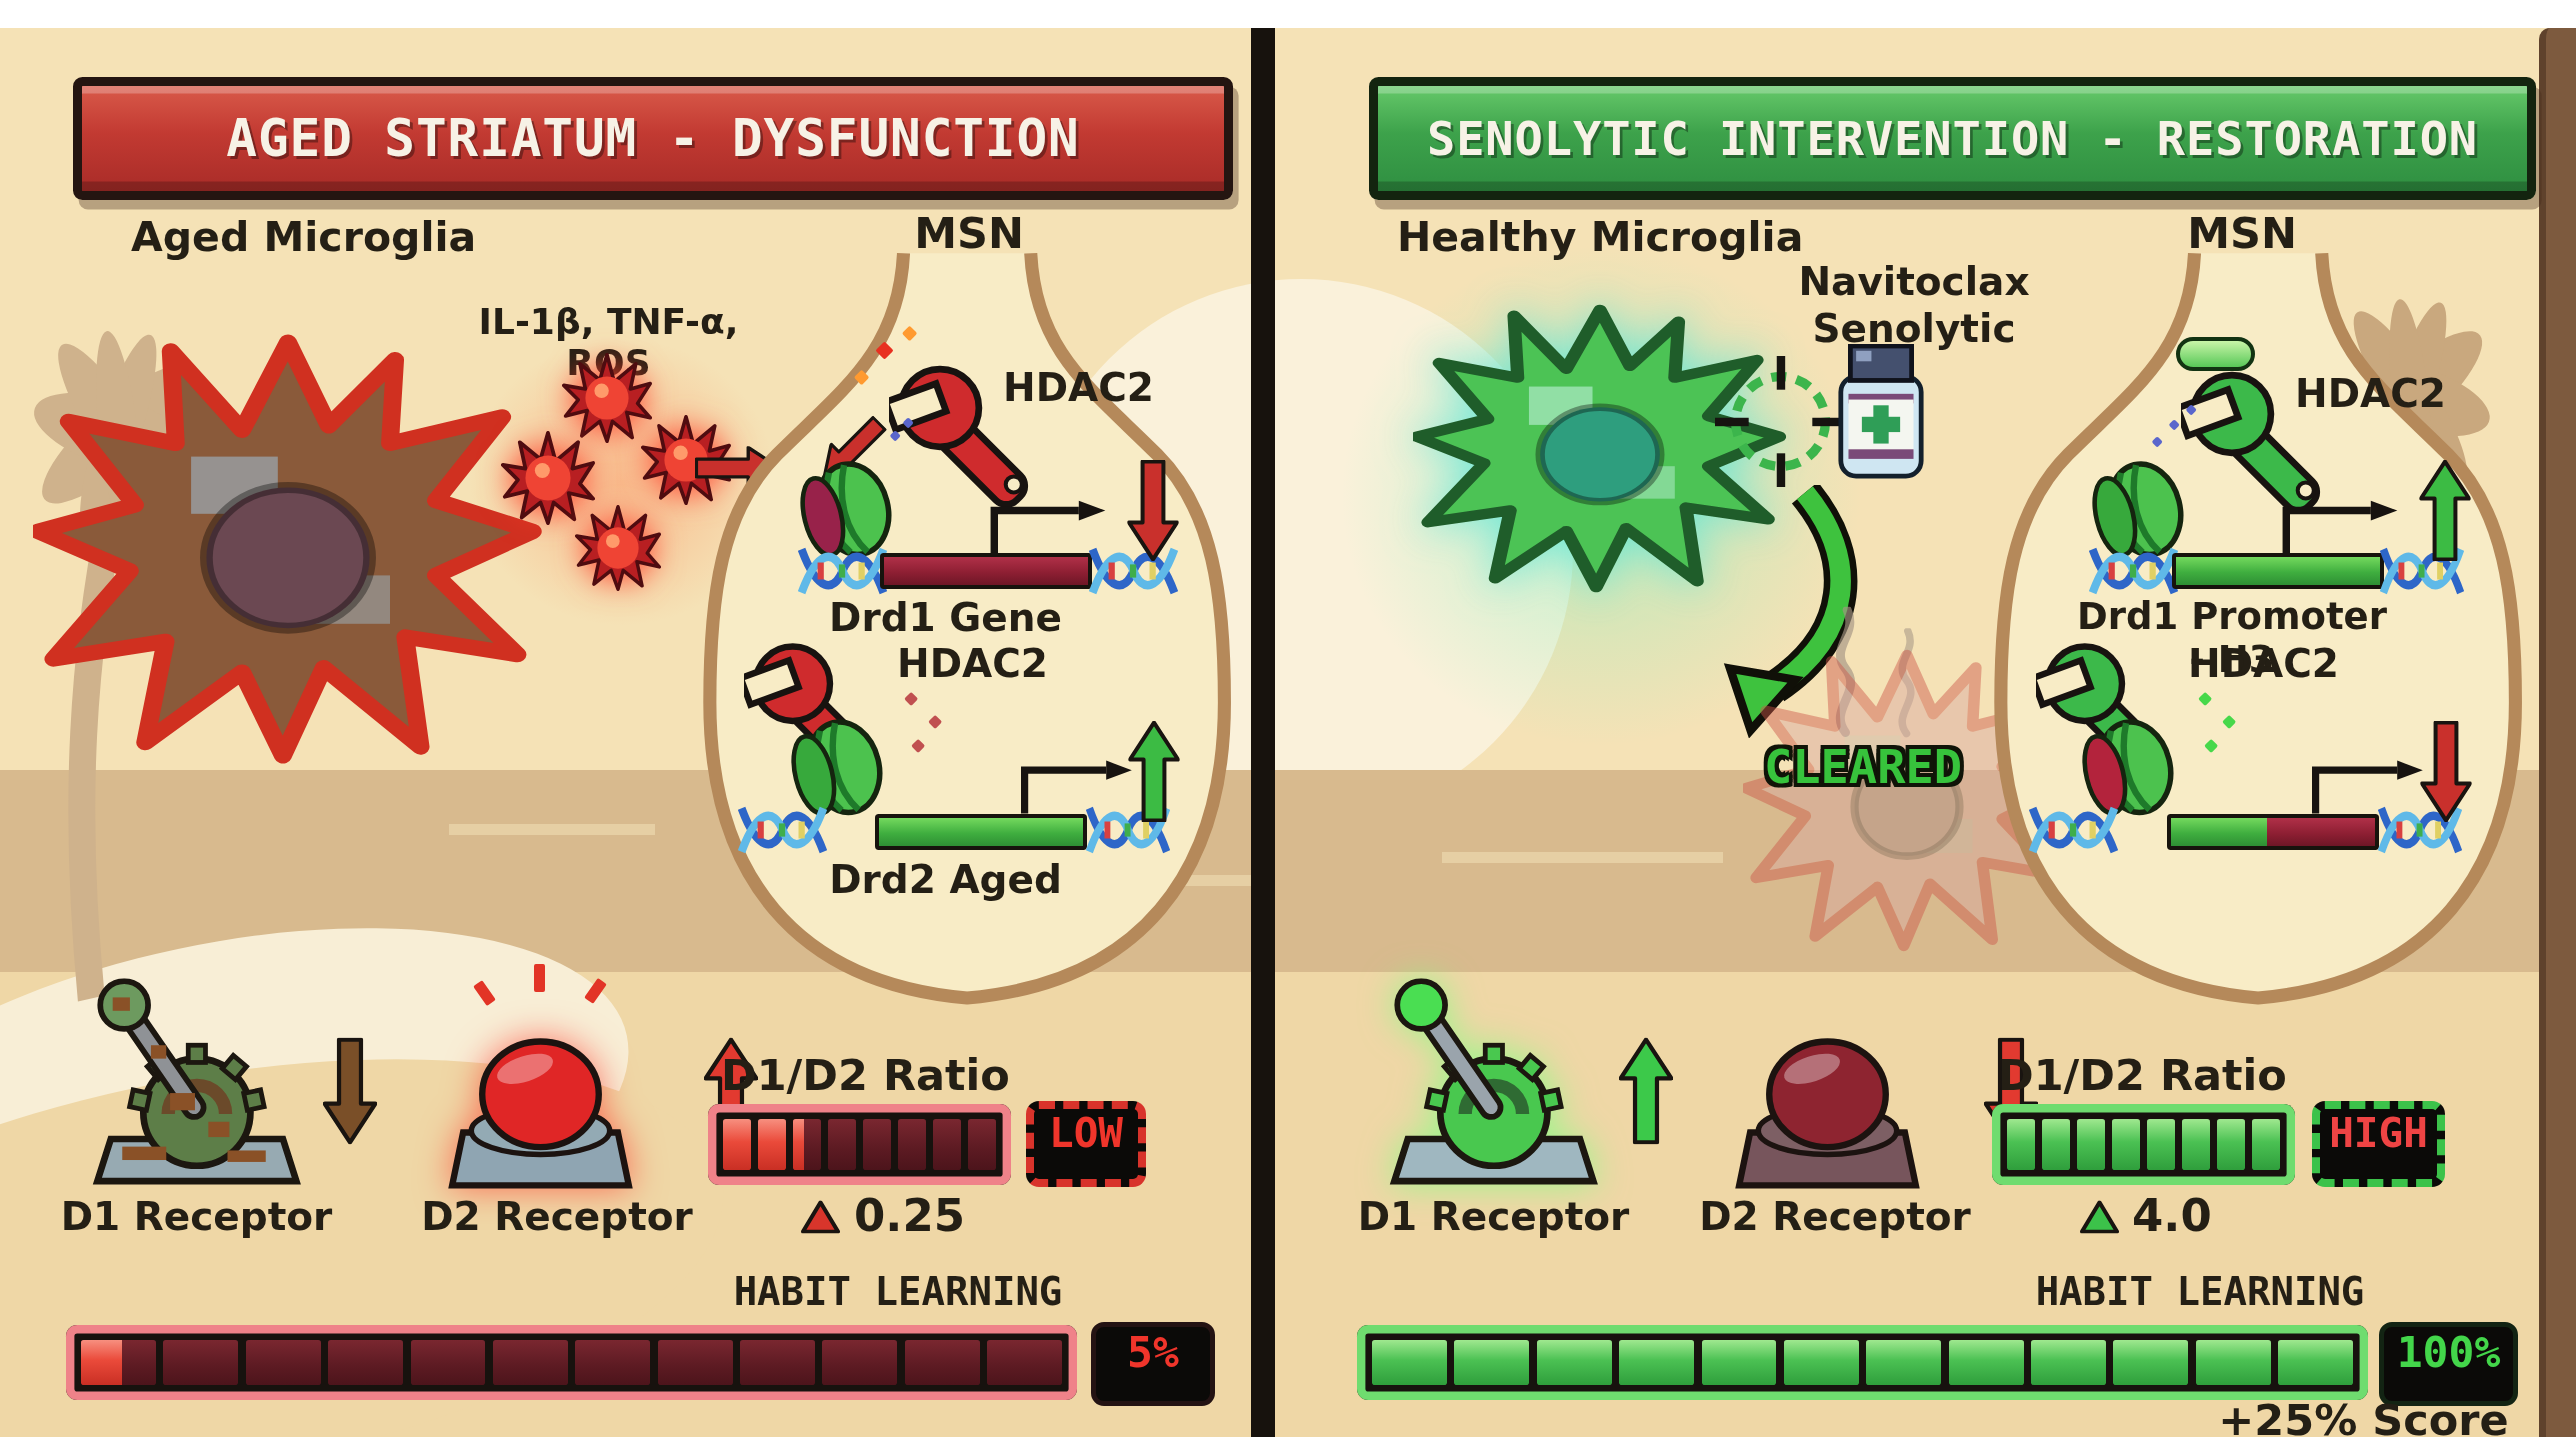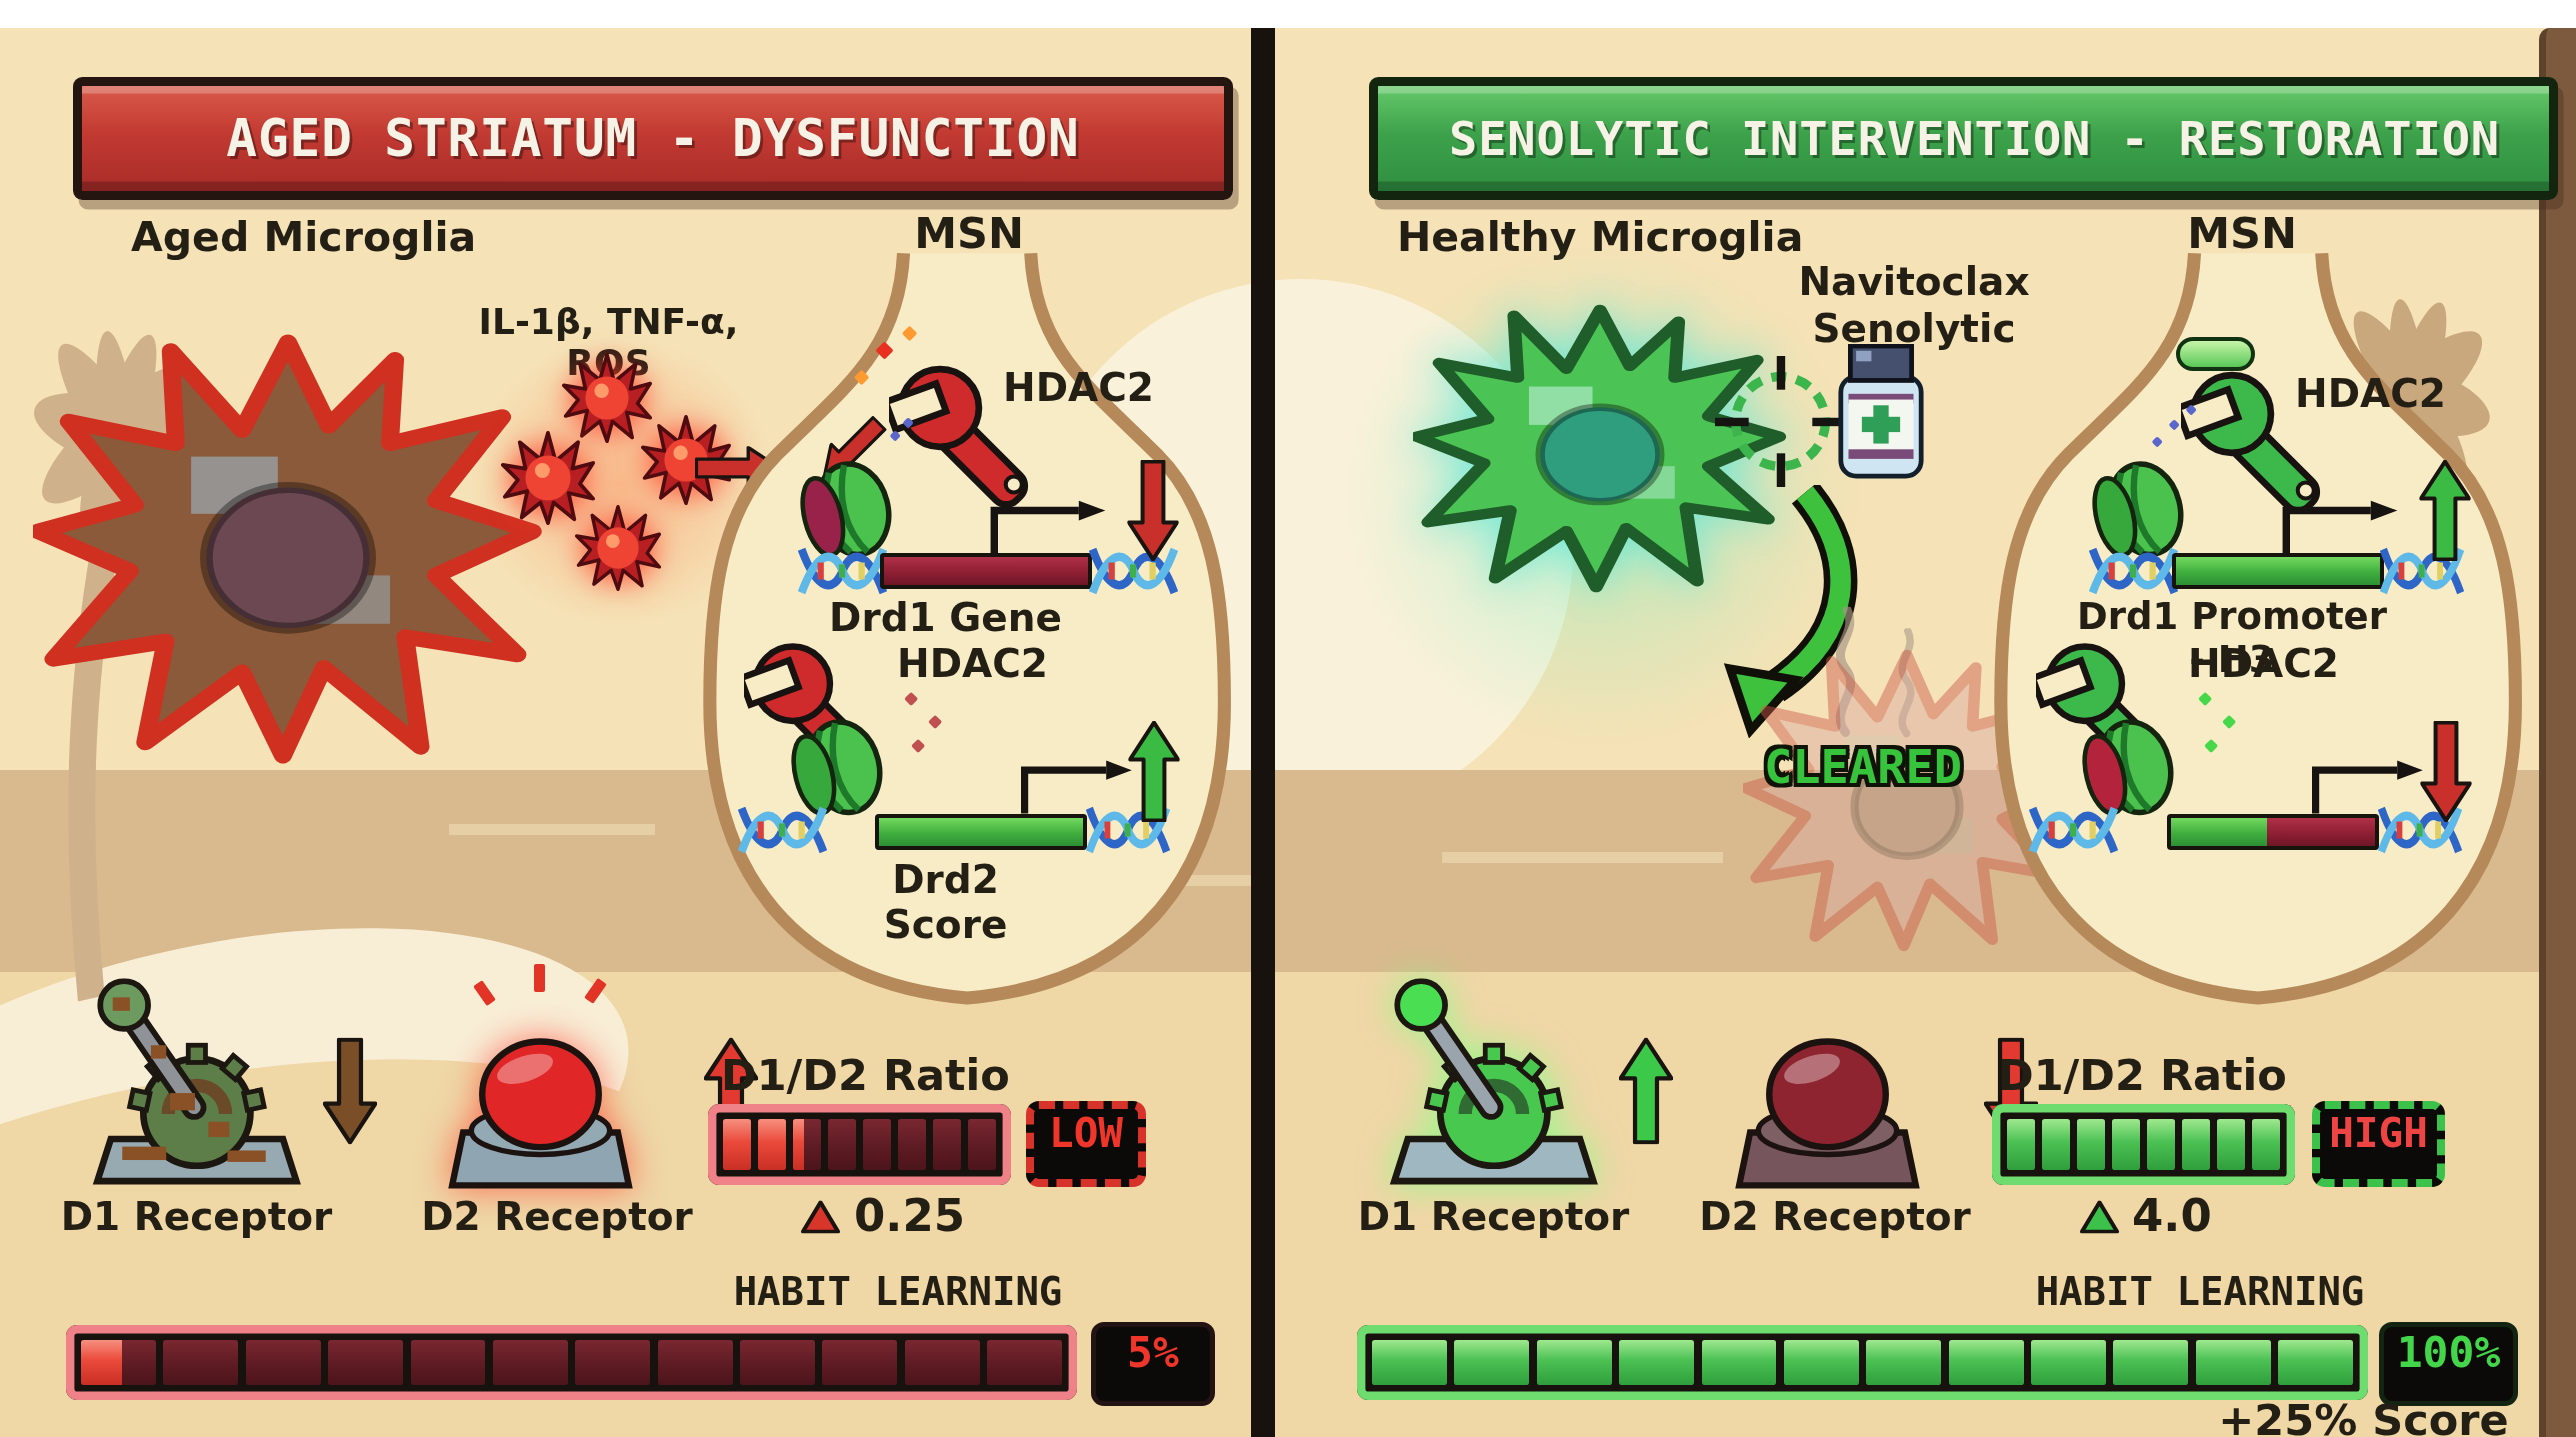--- a/index.html
+++ b/index.html
@@ -6,21 +6,21 @@
   .stage{position:absolute;inset:0;width:2576px;height:1438px;background:#f5e2b6;font-family:"DejaVu Sans",sans-serif;margin-top:28px;}
   .abs{position:absolute;}
   .lbl{font-weight:bold;color:#241f15;}
   .mono{font-family:"DejaVu Sans Mono",monospace;font-weight:bold;}
   .center{text-align:center;}
   
   .banner{display:flex;align-items:center;justify-content:center;border:9.4px solid #241511;border-radius:9.4px;
     box-shadow:5.6px 9.4px 0 rgba(70,40,25,.35), inset 0 7.5px 0 rgba(255,255,255,.25), inset 0 -9.4px 0 rgba(0,0,0,.22);
     color:#f7f2e6;font-family:"DejaVu Sans Mono",monospace;font-weight:bold;letter-spacing:0.9px;text-shadow:2.8px 2.8px 0 rgba(0,0,0,.35);}
   .banner.red{background:linear-gradient(#d95a4a,#c23a32 45%,#a92c28);}
-  .banner.green{background:linear-gradient(#66c96a,#3da24b 45%,#2f8f41);border-color:#13240f;padding-left:22px;}
+  .banner.green{background:linear-gradient(#66c96a,#3da24b 45%,#2f8f41);border-color:#13240f;}
   
   .bar{display:flex;gap:7.5px;background:#17120e;border-radius:11.2px;padding:15px;box-sizing:border-box;}
   .bar.red{box-shadow:inset 0 0 0 8.4px #ef8289;}
   .bar.green{box-shadow:inset 0 0 0 8.4px #6fdc6f;}
   .seg{flex:1;border-radius:2.8px;position:relative;overflow:hidden;}
   .bar.red .seg{background:linear-gradient(#7a2730,#5e1b23 55%,#4c141b);}
   .bar.red .seg.on,.bar.red .part{background:linear-gradient(#f78f7f,#ea4a3a 45%,#c92f24);}
   .bar.green .seg{background:linear-gradient(#9fe88f,#4bc153 45%,#2f9e3c);}
   .bar.green .seg.on,.bar.green .part{background:linear-gradient(#9fe88f,#4bc153 45%,#2f9e3c);}
   .part{position:absolute;left:0;top:0;bottom:0;}
@@ -253,21 +253,21 @@
   <div class="abs genebar" style="left:875px;top:786px;width:212px;height:36px;background:linear-gradient(#74d95e,#3fae3f 55%,#2e8f34);"></div>
   <svg class="abs" viewBox="0 0 100 70" preserveAspectRatio="none" style="left:1086px;top:769px;width:84px;height:66px;">
       <use href="#dna"></use>
     </svg>
   <svg class="abs" viewBox="0 0 150 70" style="left:1014px;top:731px;width:122px;height:56px;">
       <use href="#bent-arrow"></use>
     </svg>
   <svg class="abs" viewBox="0 0 64 126" style="left:1128px;top:693px;width:52px;height:101px;color:#3cbb44;">
       <use href="#arrow-up"></use>
     </svg>
-  <div class="abs lbl center" style="left:824px;top:829px;width:243px;font-size:39px;">Drd2 Score</div>
+  <div class="abs lbl center" style="left:824px;top:829px;width:243px;font-size:39px;">Drd2 Aged</div>
 
   <svg class="abs" viewBox="0 0 230 220" style="left:84px;top:950px;width:220px;height:211px;--gear:#5d7e48;--arch:#6b4a2a;--stick:#8f9296;--knob:#6d9a5f;--base:#97aab2;--rust-op:1;">
       <use href="#gear-lever"></use>
     </svg>
   <svg class="abs" viewBox="0 0 64 126" style="left:323px;top:1009px;width:54px;height:108px;color:#7a4f28;">
       <use href="#arrow-down"></use>
     </svg>
   <div class="abs lbl center" style="left:56px;top:1166px;width:281px;font-size:39px;">D1 Receptor</div>
 
   <div class="spark" style="left:534px;top:936px;width:11.2px;height:28px;background:#e23426;transform:rotate(0deg);"></div>

